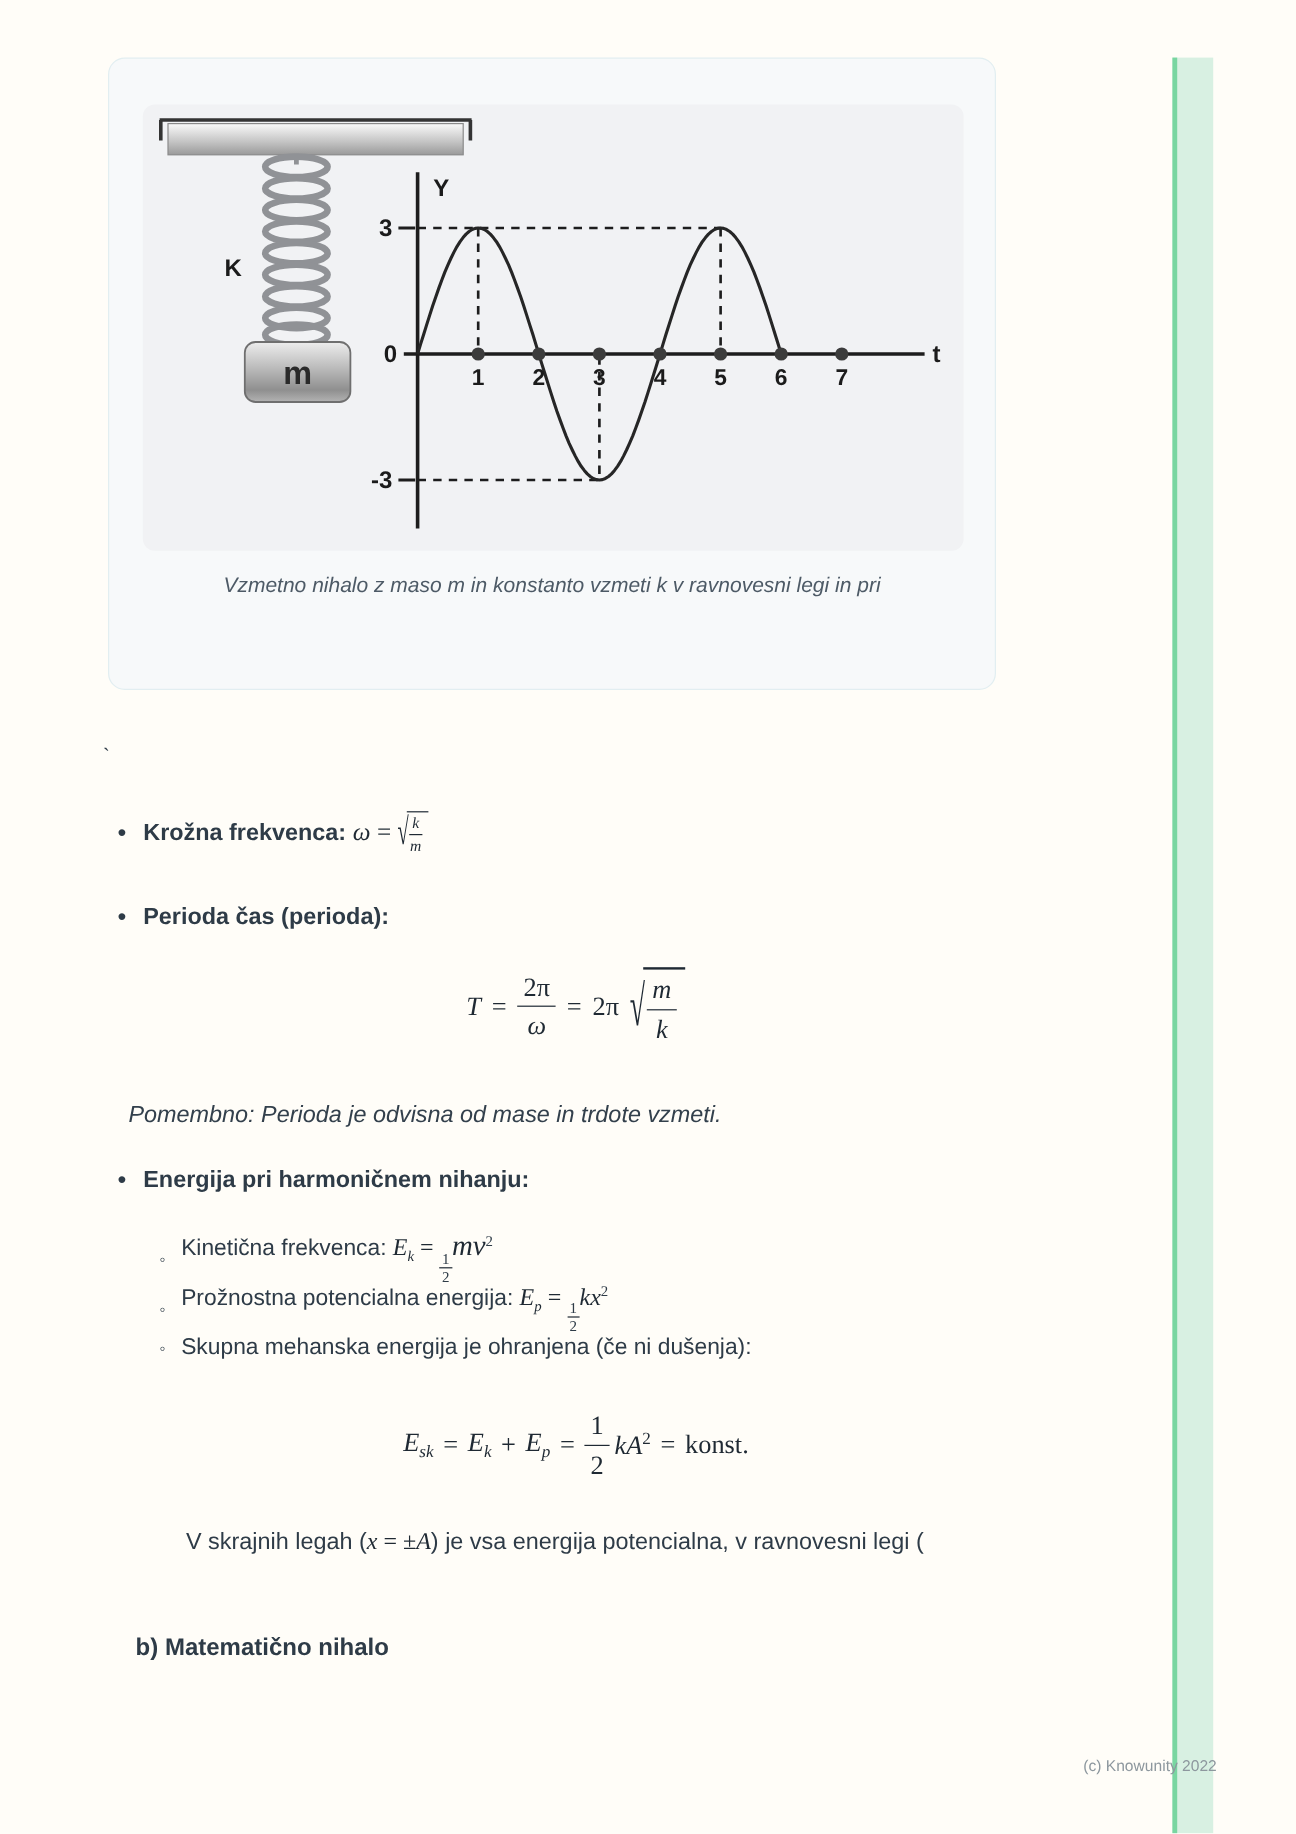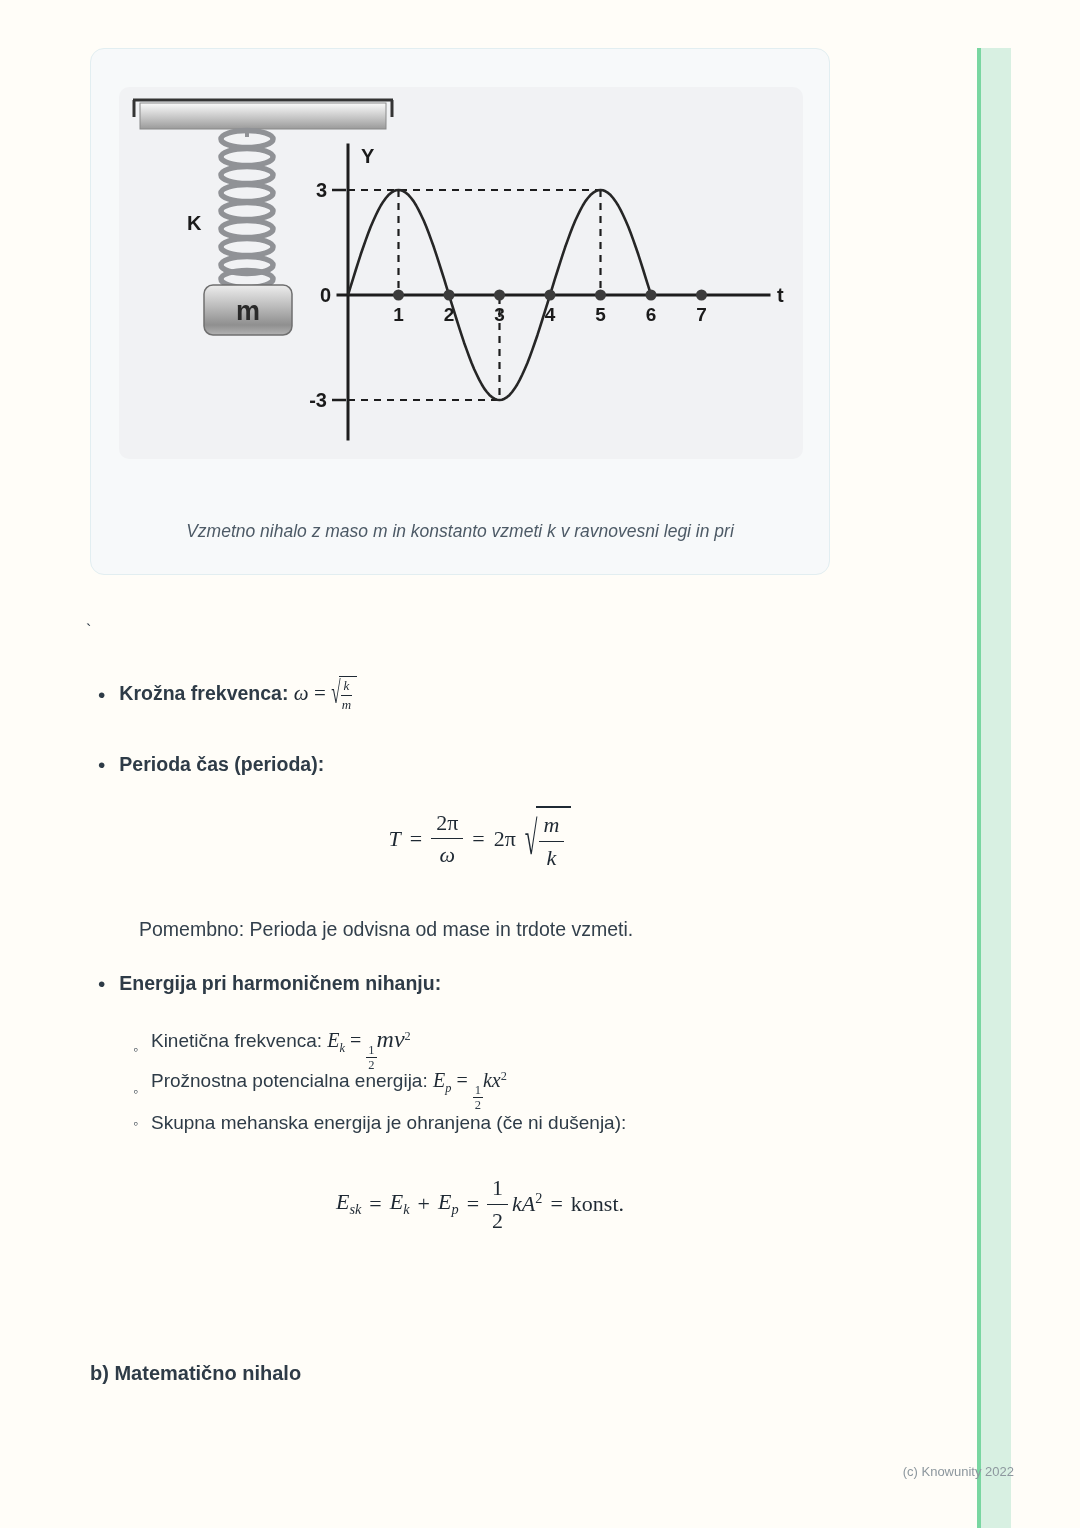--- a/index.html
+++ b/index.html
@@ -10,21 +10,21 @@
   
   .accent-bar{position:absolute;left:977px;top:48px;width:34px;height:1480px;
               background:#d8f0e2;border-left:4px solid #79d6a1;z-index:1;}
 
   
   .card{position:absolute;left:90px;top:48px;width:740px;height:527px;
         background:#f7f9fa;border:1px solid #e2eef1;border-radius:14px;z-index:2;}
   .fig-panel{position:absolute;left:28px;top:38px;width:684px;height:372px;
              background:#f1f2f4;border-radius:10px;overflow:hidden;}
   .caption{position:absolute;left:0;top:424px;width:100%;text-align:center;
-           font-style:italic;color:#4d5a66;font-size:17.5px;line-height:28px;margin-top:44px;}
+           font-style:italic;color:#4d5a66;font-size:17.5px;line-height:28px;}
 
   
   .axis{stroke:#1d1d1d;stroke-width:3;fill:none;stroke-linecap:square;}
   .tick{stroke:#1d1d1d;stroke-width:2.5;fill:none;}
   .dash{stroke:#1d1d1d;stroke-width:2.2;stroke-dasharray:7 6;fill:none;}
   .curve{stroke:#262626;stroke-width:2.6;fill:none;stroke-linejoin:round;}
   .axis-dot{fill:#3c3c3c;}
   .tick-label{font:700 19px "Liberation Sans",sans-serif;fill:#1b1b1b;}
   .svg-label{font:700 20px "Liberation Sans",sans-serif;fill:#1b1b1b;}
   .mass-label{font:700 27px "Liberation Sans",sans-serif;fill:#2a2a2a;}
@@ -52,21 +52,21 @@
   .sfrac{display:inline-flex;flex-direction:column;align-items:center;font-size:12.5px;
          line-height:1.12;vertical-align:-7px;font-family:"Liberation Serif",serif;}
   .sfrac .top{border-bottom:1px solid #1f2933;padding:0 2px;}
 
   
   .bullet{position:absolute;left:98px;display:flex;align-items:center;gap:14px;font-size:19.5px;}
   .bullet .dot{font-size:21px;line-height:1;}
   .sub-bullet{position:absolute;left:133px;display:flex;align-items:center;gap:13px;font-size:19px;}
   .sub-bullet .circ{font-size:14px;line-height:1;}
   b{font-weight:700;}
-  .note{position:absolute;left:139px;font-size:19.5px;color:#33404c;}
+  .note{position:absolute;left:107px;font-style:italic;font-size:19.5px;color:#33404c;}
   .para{position:absolute;left:155px;font-size:19.5px;line-height:35px;}
   .heading{position:absolute;left:90px;font-weight:700;font-size:20px;}
   .stray{position:absolute;left:86px;font-size:16px;}
   .footer{position:absolute;top:1464px;right:66px;font-size:13px;color:#8d979e;z-index:3;}
 </style>
 </head>
 <body>
 
 <div class="page">
 
@@ -251,19 +251,22 @@
     <span class="frac">
         <span class="top">1</span>
         <span class="bot">2</span>
       </span>
     <span style="margin-left:-4px;"><span class="mi">kA</span><sup>2</sup></span>
     <span>=</span>
     <span>konst.</span>
   </div>
 
   <div class="para" style="top:1268px;">
-  </div>
-
-  <div class="heading" style="top:1362px;">b) Matematično nihalo</div>
+    <div>
+      <span>V skrajnih legah (</span><span class="mi" style="font-size:20px;">x</span><span class="math" style="font-size:20px;"> = ±</span><span class="mi" style="font-size:20px;">A</span><span>) je vsa energija potencialna, v ravnovesni legi (</span>
+    </div>
+  </div>
+
+  <div class="heading" style="top:1362px;margin-left:23px;">b) Matematično nihalo</div>
 
   <div class="footer">(c) Knowunity 2022</div>
 
 </div>
 
 </body></html>

